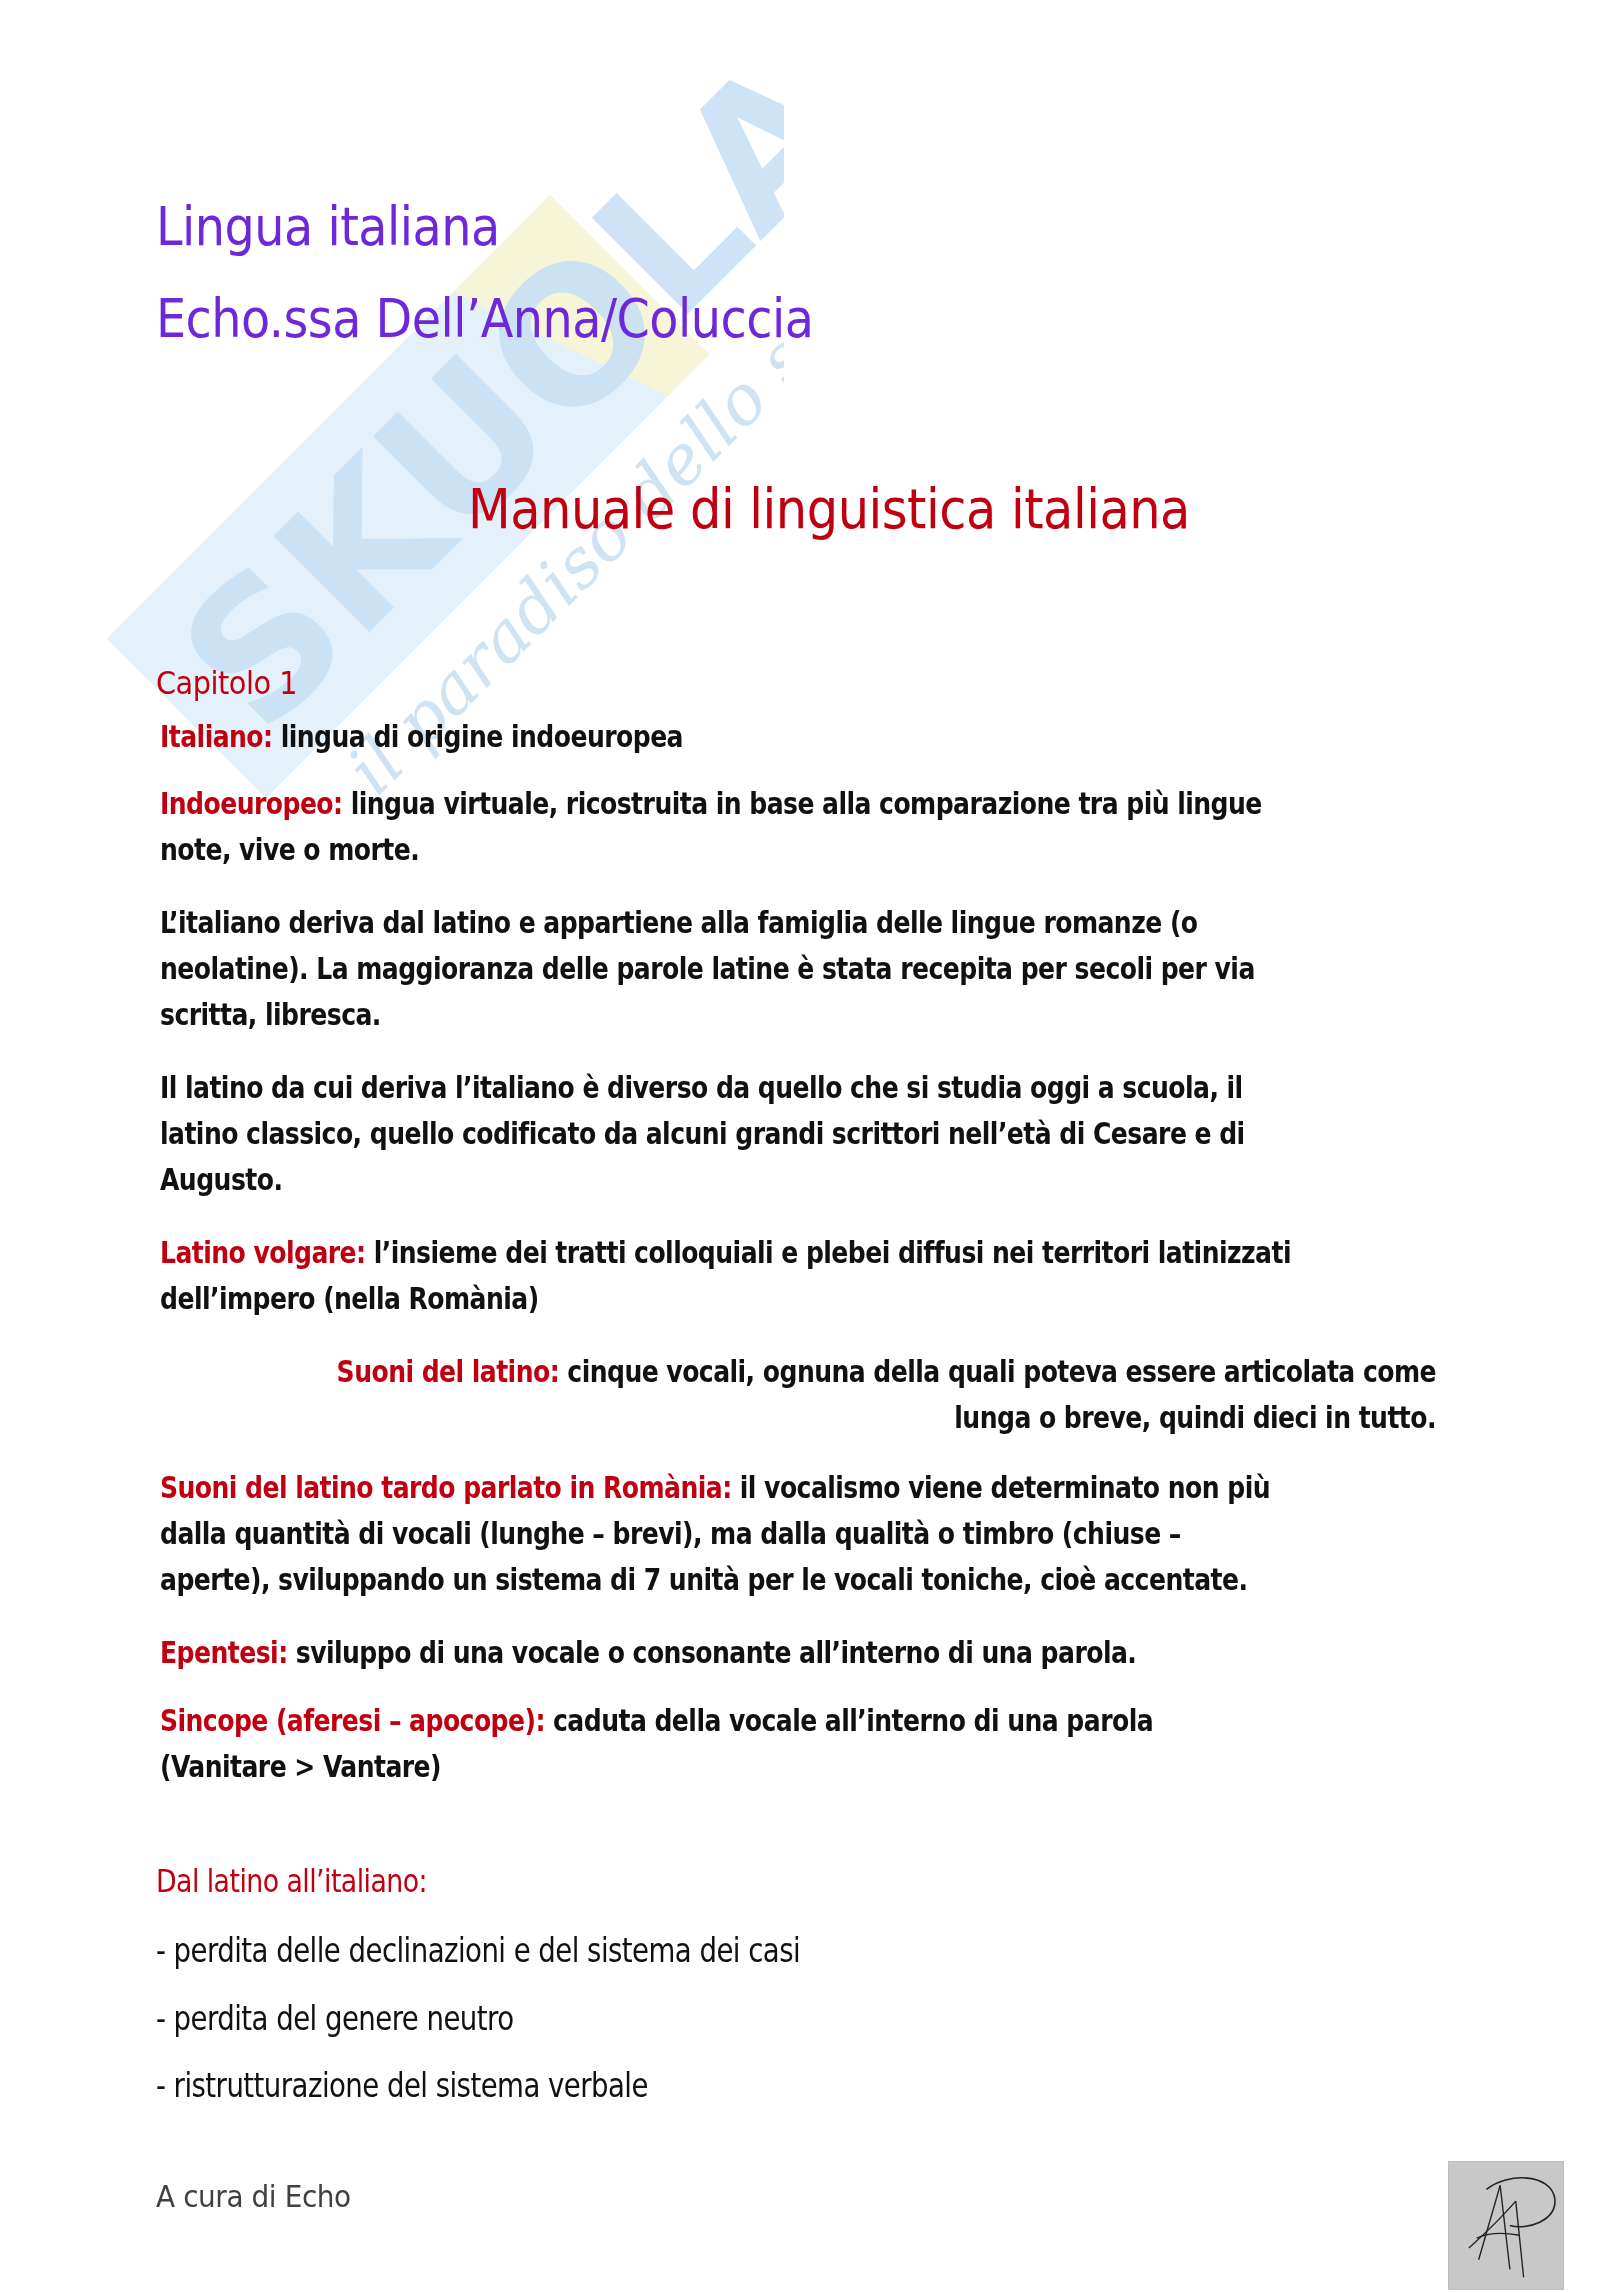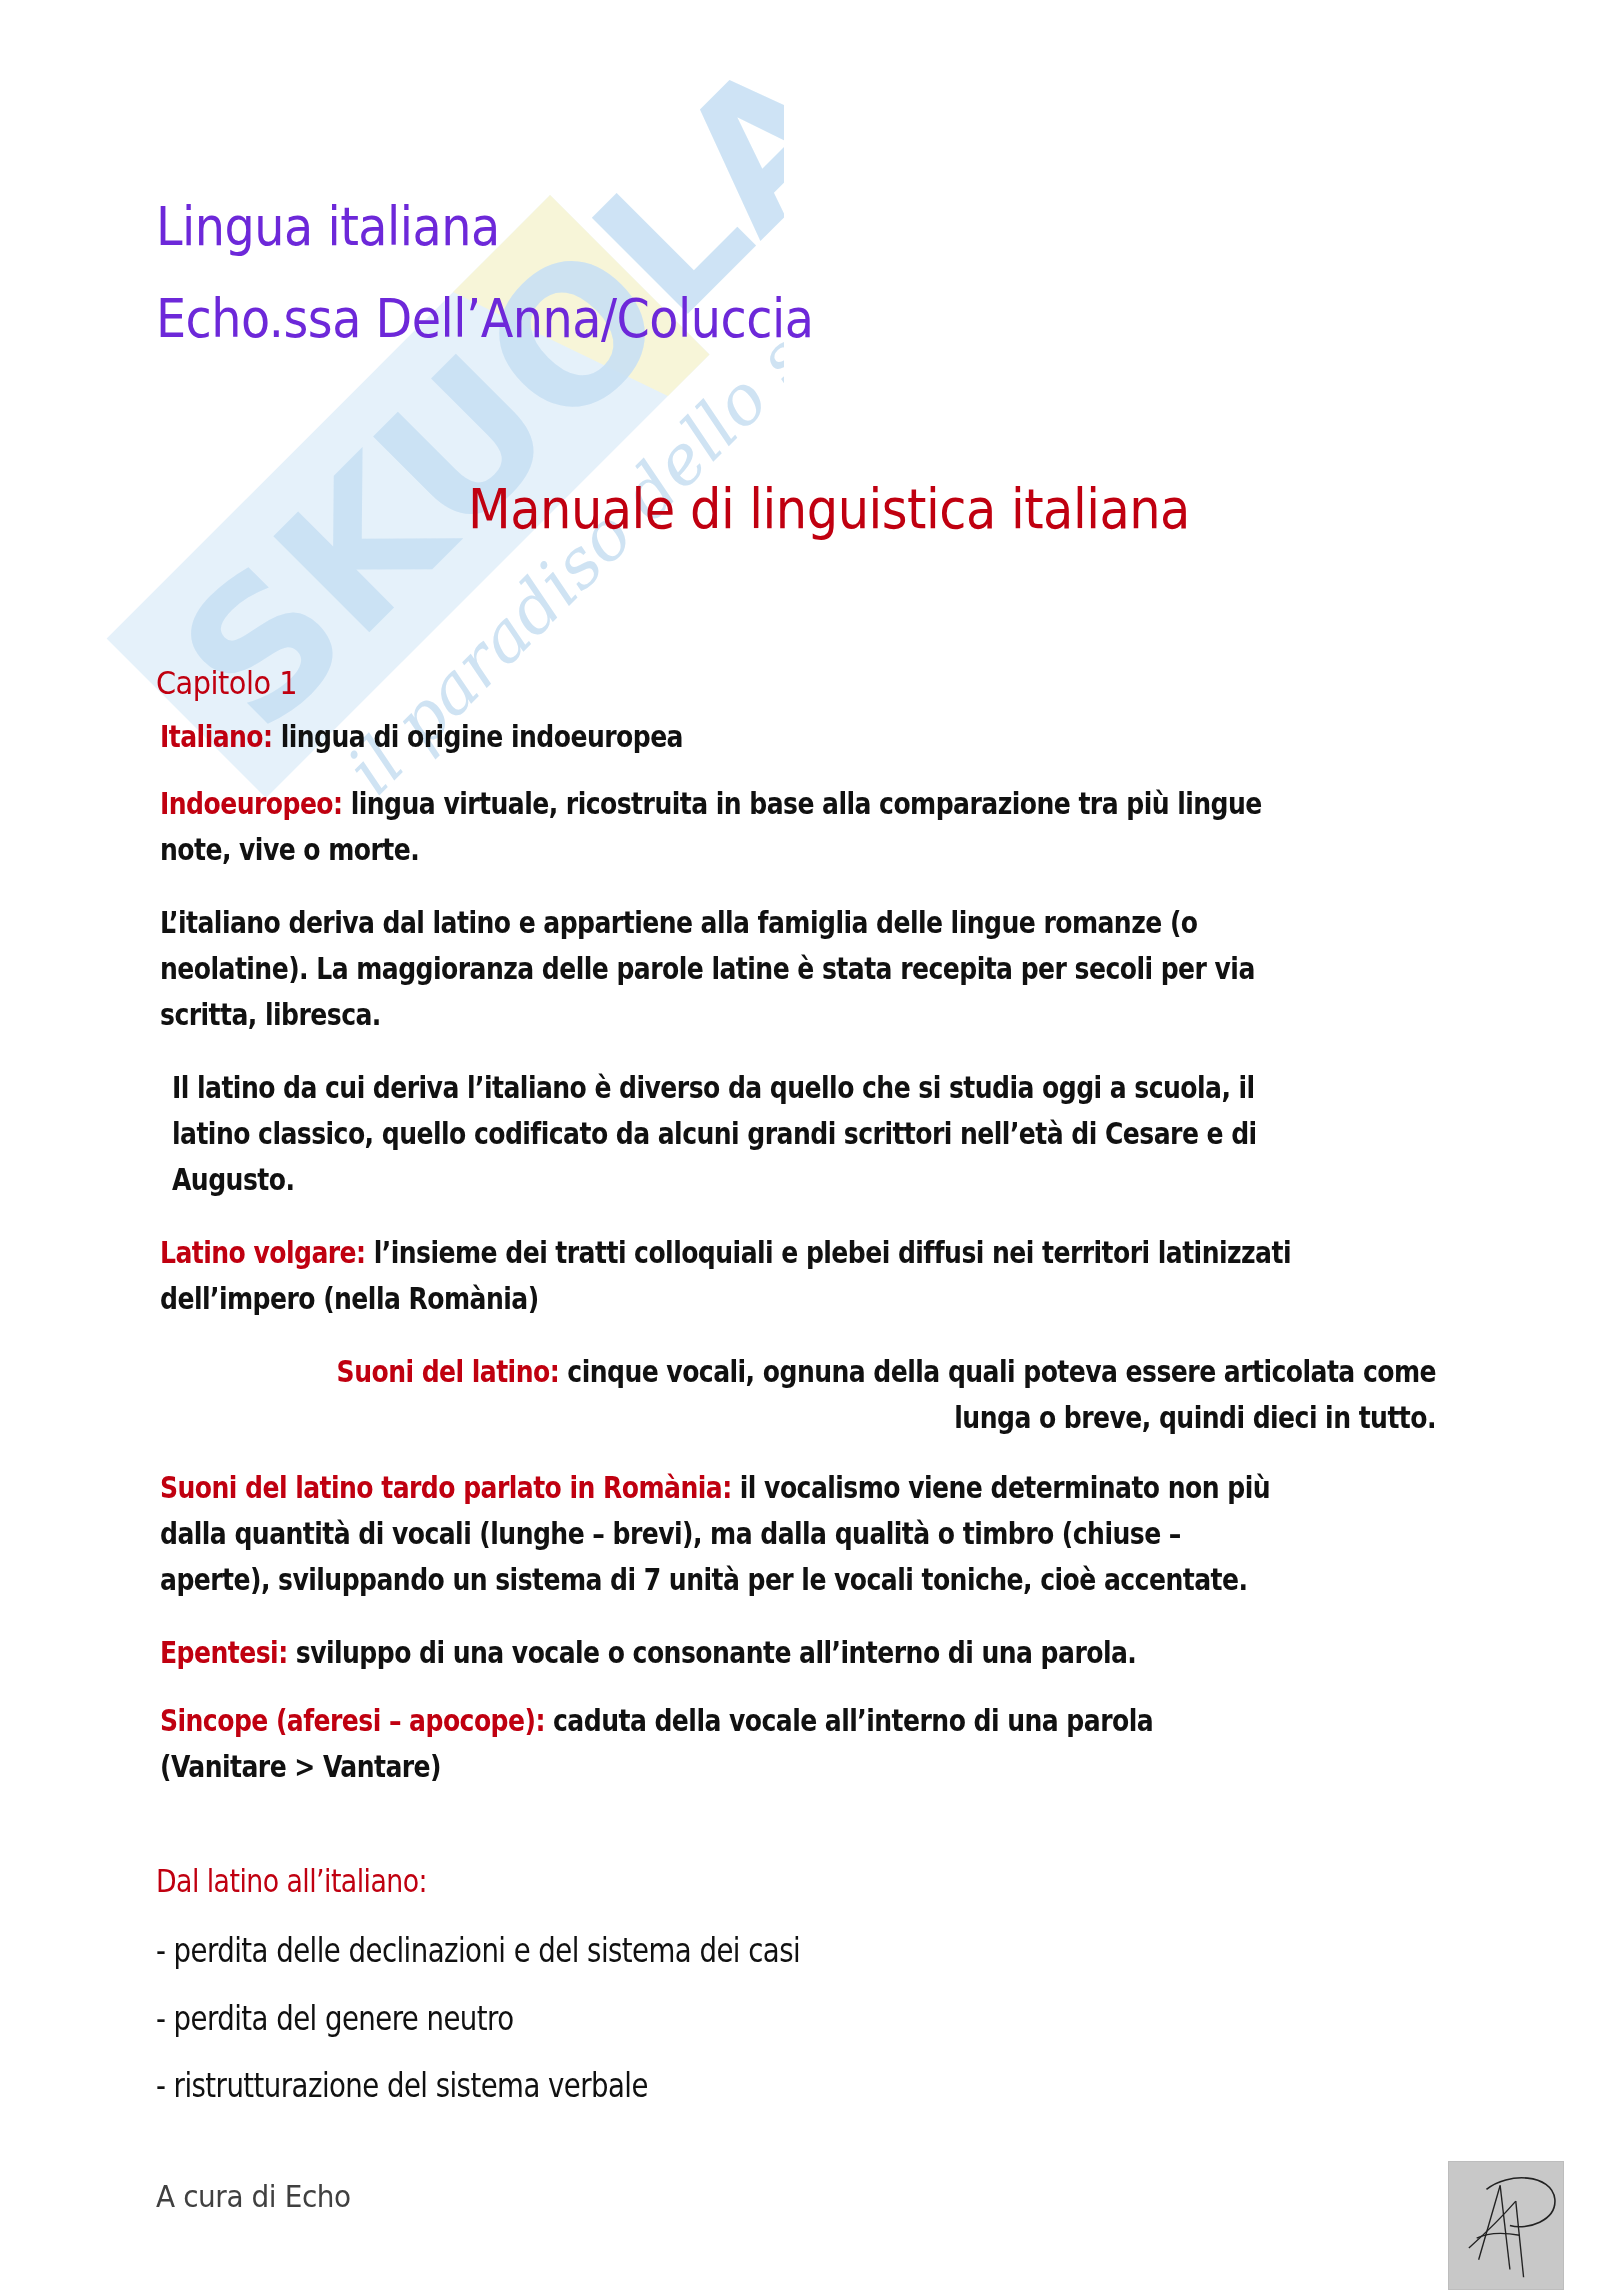--- a/index.html
+++ b/index.html
@@ -41,21 +41,21 @@
     </div>
     <div class="para" style="top: 781px;">
       <span class="line"><span class="red">Indoeuropeo:</span><span> lingua virtuale, ricostruita in base alla comparazione tra più lingue</span></span>
       <span class="line"><span>note, vive o morte.</span></span>
     </div>
     <div class="para" style="top: 900px;">
       <span class="line"><span>L’italiano deriva dal latino e appartiene alla famiglia delle lingue romanze (o</span></span>
       <span class="line"><span>neolatine). La maggioranza delle parole latine è stata recepita per secoli per via</span></span>
       <span class="line"><span>scritta, libresca.</span></span>
     </div>
-    <div class="para" style="top: 1065px; margin-left: 12px;">
+    <div class="para" style="top: 1065px;">
       <span class="line"><span>Il latino da cui deriva l’italiano è diverso da quello che si studia oggi a scuola, il</span></span>
       <span class="line"><span>latino classico, quello codificato da alcuni grandi scrittori nell’età di Cesare e di</span></span>
       <span class="line"><span>Augusto.</span></span>
     </div>
     <div class="para" style="top: 1230px;">
       <span class="line"><span class="red">Latino volgare:</span><span> l’insieme dei tratti colloquiali e plebei diffusi nei territori latinizzati</span></span>
       <span class="line"><span>dell’impero (nella Romània)</span></span>
     </div>
     <div class="para" style="top: 1349px; text-align: right;">
       <span class="line"><span class="red">Suoni del latino:</span><span> cinque vocali, ognuna della quali poteva essere articolata come</span></span>

